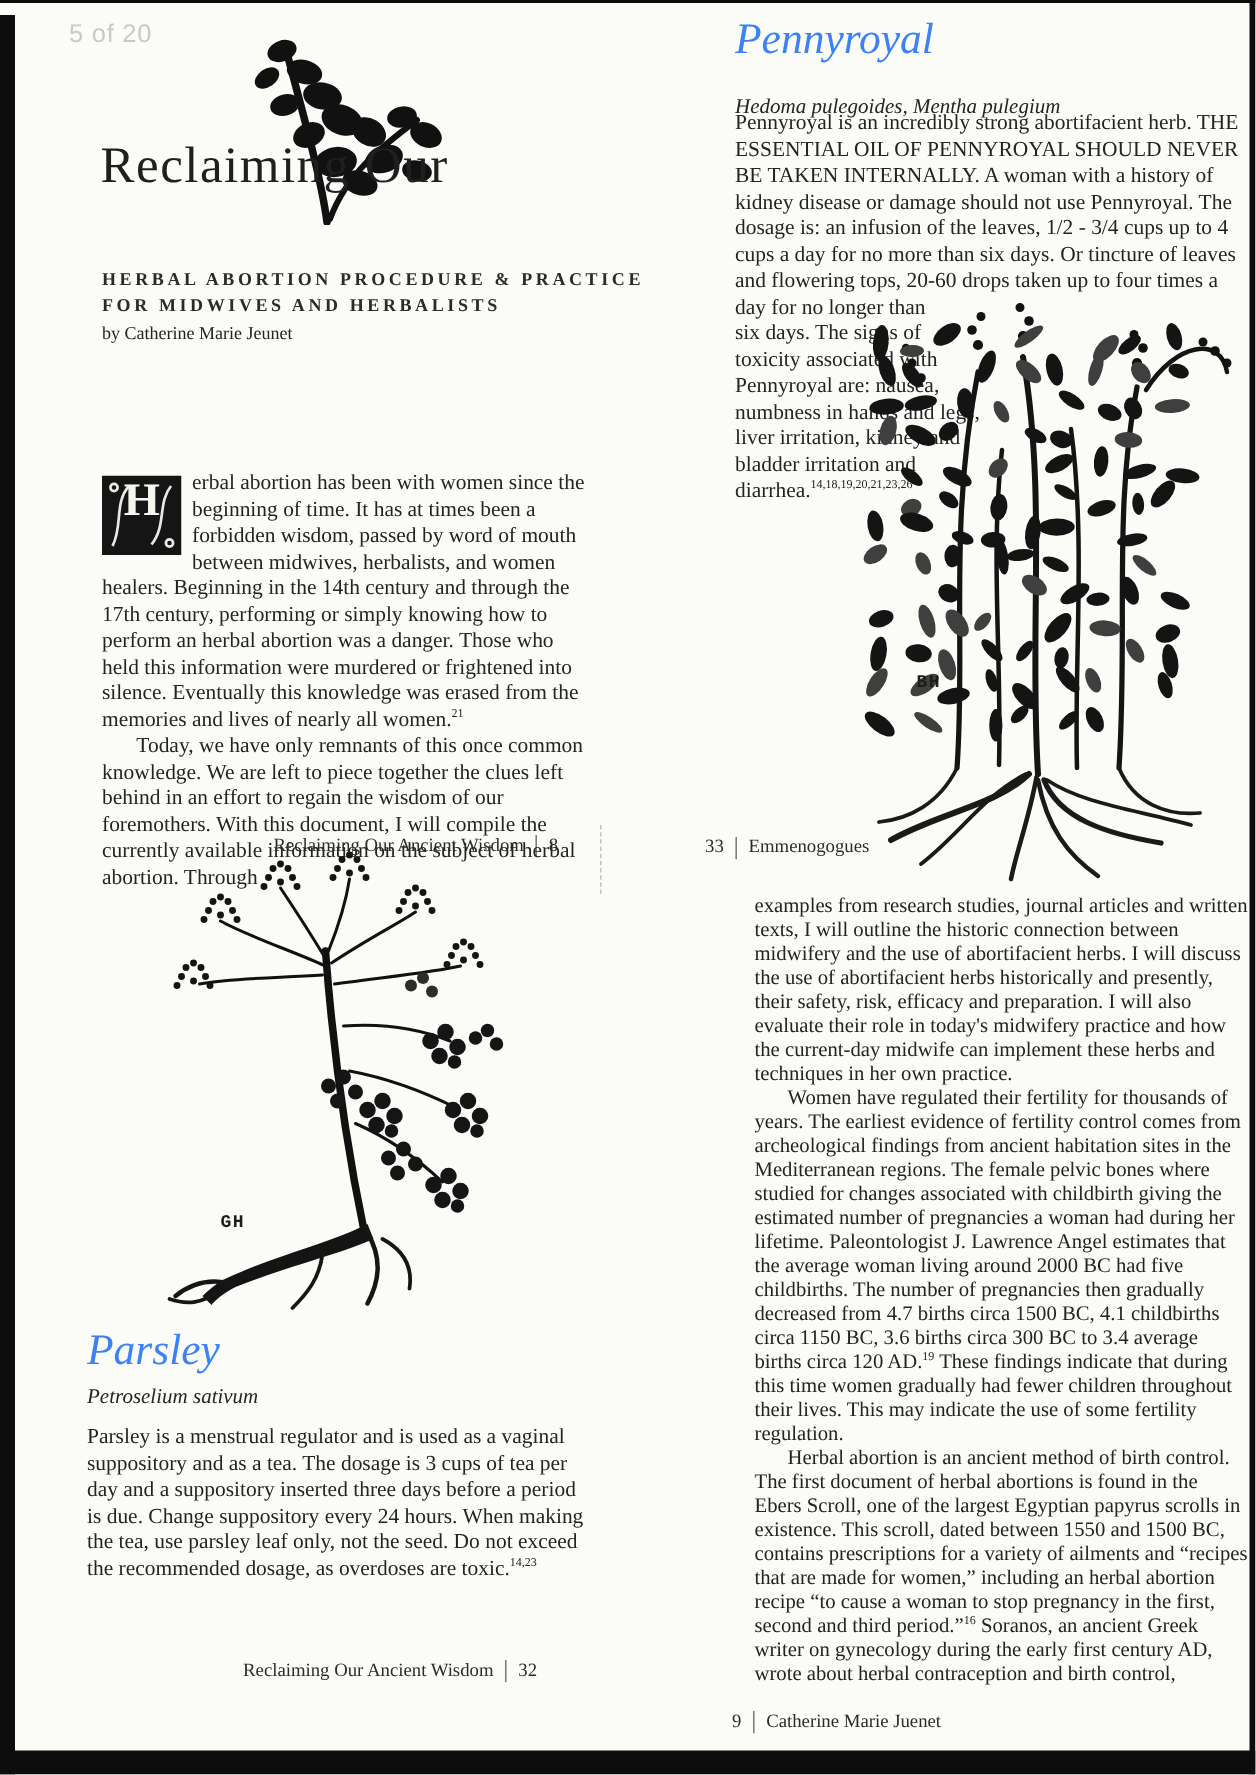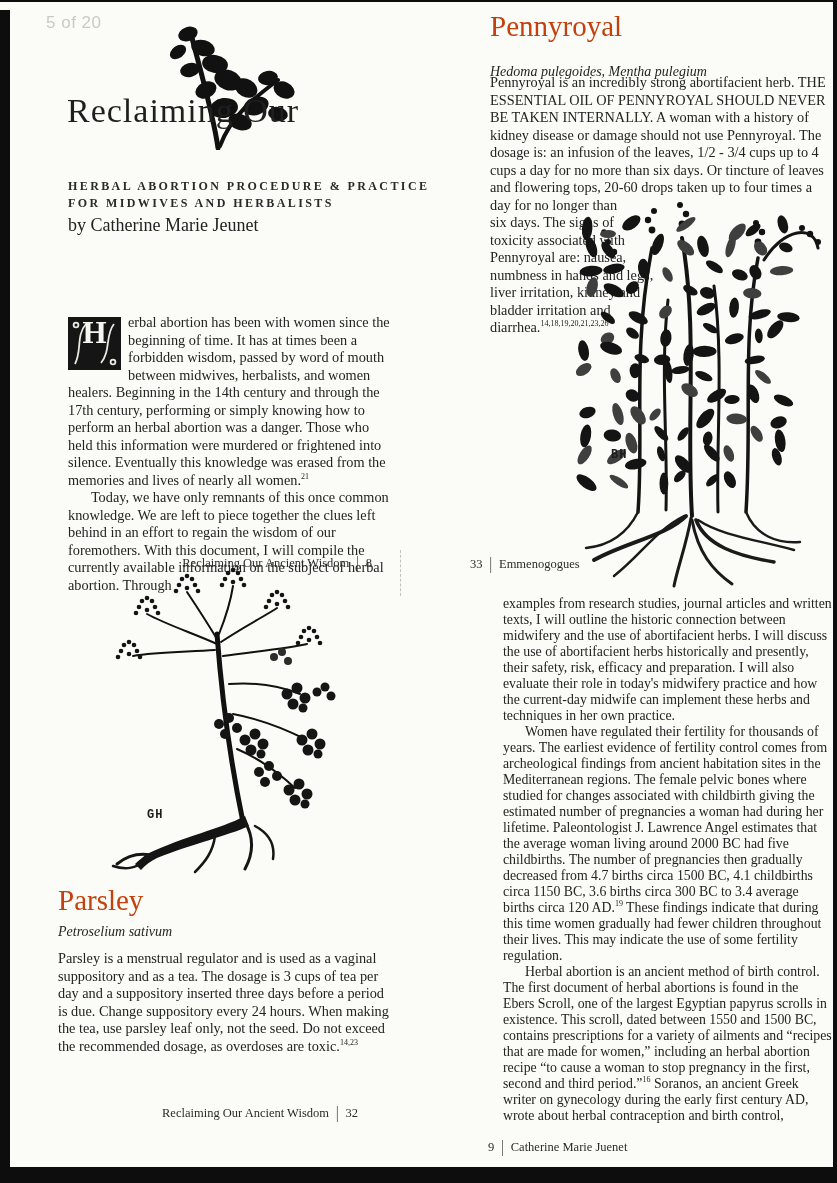--- a/index.html
+++ b/index.html
@@ -26,28 +26,28 @@
   
   .pg{position:absolute;}
   .pg-tl{left:10px;top:8px;width:420px;height:572px;}
   .pg-tr{left:430px;top:8px;width:403px;height:572px;}
   .pg-bl{left:10px;top:548px;width:420px;height:582px;}
   .pg-br{left:430px;top:580px;width:403px;height:582px;}
   .abs{position:absolute;}
   
   .doc-title{font-size:34px;line-height:38px;letter-spacing:1px;color:#1f1f1f;}
   .doc-subtitle{font-size:12px;font-weight:600;letter-spacing:2.4px;line-height:17px;color:#2a2a2a;}
-  .byline{font-size:18px;color:#222;}
+  .byline{font-size:12px;color:#222;}
   .quote{font-size:12.5px;font-style:italic;line-height:15.5px;color:#2b2b2b;}
   .quote-attr{font-size:11.5px;font-variant:small-caps;letter-spacing:1.2px;margin-top:3px;font-style:normal;}
   .body-text{font-size:14.3px;line-height:17.5px;color:#232323;text-align:left;}
   .body-text-sm{font-size:13.8px;line-height:16px;color:#232323;}
   .indent{text-indent:1.6em;}
   sup.ref{font-size:8px;line-height:0;vertical-align:super;letter-spacing:0;}
-  .herb-title{font-size:29px;color:#c2410c;}
+  .herb-title{font-size:29px;color:#3b82f6;font-style:italic;}
   .herb-latin{font-size:14px;font-style:italic;color:#242424;}
   .footer{font-size:12.5px;color:#2b2b2b;white-space:nowrap;}
   .footer .it{}
   .footer .sep{display:inline-block;margin:0 7px;transform:scaleY(1.3);}
   
   .dropcap{
     float:left;width:53px;height:53px;margin:3px 7px 0 0;position:relative;
   }
   .dropcap svg{position:absolute;inset:0;}
   .dropcap .letter{

